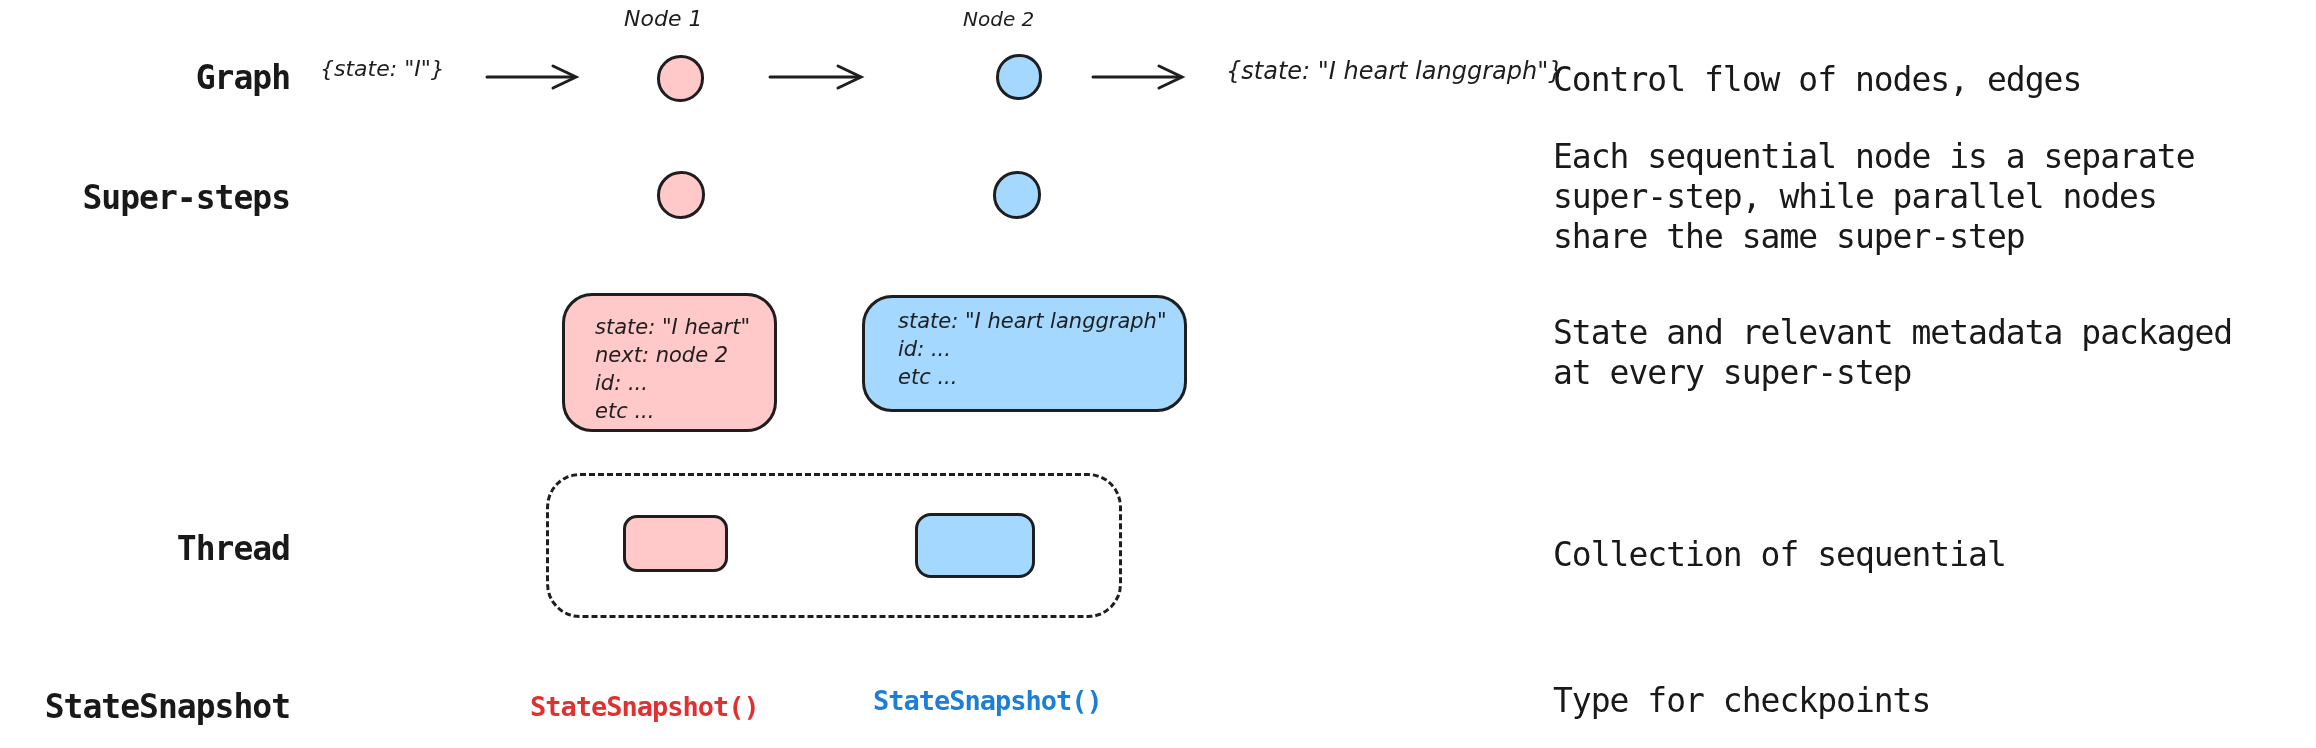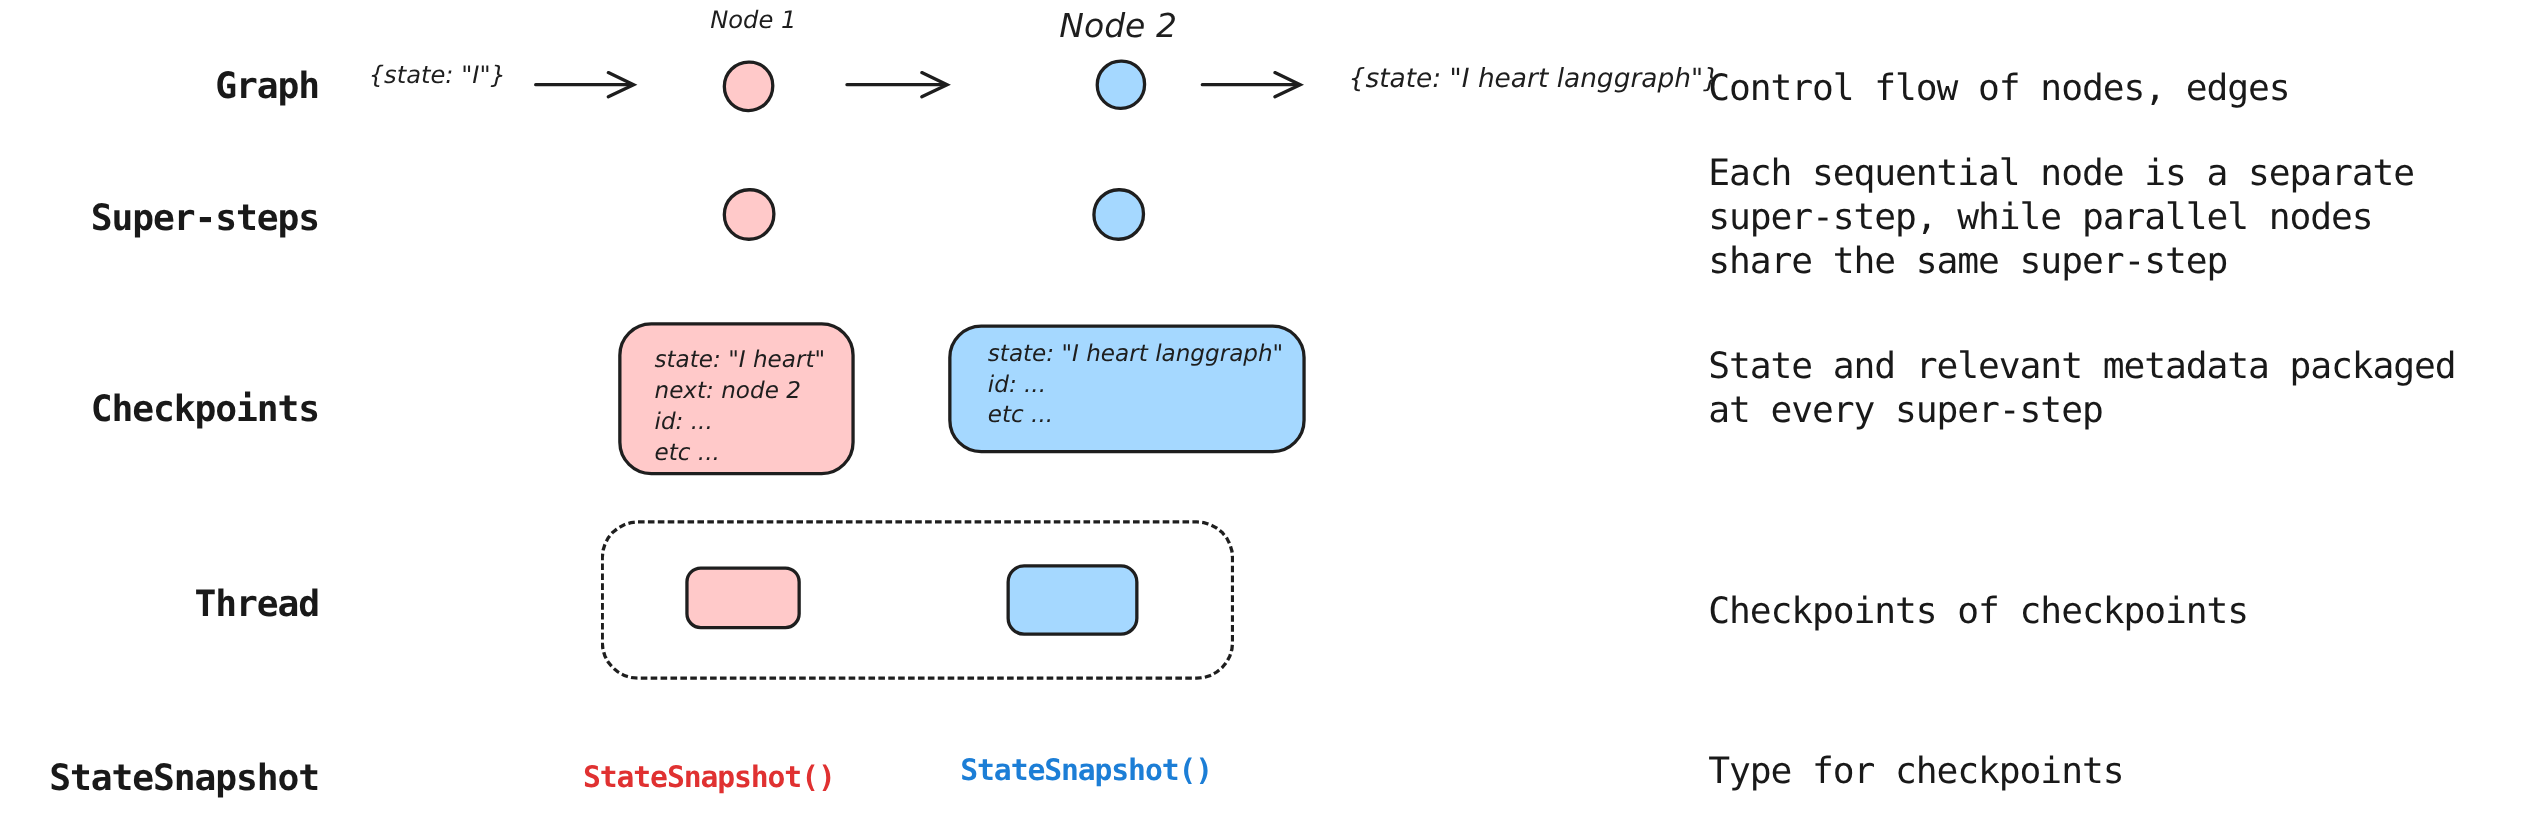--- a/index.html
+++ b/index.html
@@ -74,49 +74,48 @@
     text-align: left;
     font-size: 27px;
     font-weight: 600;
     letter-spacing: -1px;
     white-space: nowrap;
   }
   .snapshot-red { color: var(--snapshot-red, #e03131); }
   .snapshot-blue { color: var(--snapshot-blue, #1c7ed6); }
 
   .arrow-svg { display: block; }
-  .center-text { text-align: right; }
+  .center-text { text-align: left; }
 </style>
 </head>
 <body>
 
 <div class="canvas">
 
   <div class="abs row-label" style="top:58px">Graph</div>
   <div class="abs row-label" style="top:178px">Super-steps</div>
-  <div class="abs row-label" style="top:352px">Checkpoints</div>
   <div class="abs row-label" style="top:529px">Thread</div>
   <div class="abs row-label" style="top:687px">StateSnapshot</div>
 
   <div class="abs hand center-text" style="left:320px; top:56px; width:140px; font-size:22px">{state: "I"}</div>
 
   <svg class="abs arrow-svg" style="left:485px; top:63px" width="100" height="28" viewBox="0 0 100 28">
     <line x1="2" y1="14" x2="89" y2="14" stroke="#1e1e1e" stroke-width="3" stroke-linecap="round"></line>
     <path d="M68 3 L91 14 L68 25" fill="none" stroke="#1e1e1e" stroke-width="3" stroke-linecap="round"></path>
   </svg>
 
   <div class="abs hand center-text" style="left:624px; top:6px; width:100px; font-size:22px">Node 1</div>
   <div class="abs node-circle pink-fill" style="left:657px; top:55px; width:47px; height:47px"></div>
 
   <svg class="abs arrow-svg" style="left:768px; top:63px" width="102" height="28" viewBox="0 0 102 28">
     <line x1="2" y1="14" x2="91" y2="14" stroke="#1e1e1e" stroke-width="3" stroke-linecap="round"></line>
     <path d="M70 3 L93 14 L70 25" fill="none" stroke="#1e1e1e" stroke-width="3" stroke-linecap="round"></path>
   </svg>
 
-  <div class="abs hand center-text" style="left:963px; top:7px; width:100px; font-size:30px">Node 2</div>
+  <div class="abs hand center-text" style="left:963px; top:7px; width:100px; font-size:20px">Node 2</div>
   <div class="abs node-circle blue-fill" style="left:996px; top:54px; width:46px; height:46px"></div>
 
   <svg class="abs arrow-svg" style="left:1091px; top:63px" width="100" height="28" viewBox="0 0 100 28">
     <line x1="2" y1="14" x2="89" y2="14" stroke="#1e1e1e" stroke-width="3" stroke-linecap="round"></line>
     <path d="M68 3 L91 14 L68 25" fill="none" stroke="#1e1e1e" stroke-width="3" stroke-linecap="round"></path>
   </svg>
 
   <div class="abs hand center-text" style="left:1226px; top:57px; width:300px; font-size:24px">{state: "I heart langgraph"}</div>
 
   <div class="abs desc" style="top:60px">Control flow of nodes, edges</div>
@@ -141,20 +140,20 @@
     <div class="line">etc ...</div>
   </div>
 
   <div class="abs desc" style="top:313px">State and relevant metadata packaged
 at every super-step</div>
 
   <div class="abs thread-box" style="left:546px; top:473px; width:576px; height:145px"></div>
   <div class="abs mini-box pink-fill" style="left:623px; top:515px; width:105px; height:57px; border-radius:14px"></div>
   <div class="abs mini-box blue-fill" style="left:915px; top:513px; width:120px; height:65px; border-radius:16px"></div>
 
-  <div class="abs desc" style="top:535px">Checkpoints of checkpoints</div>
+  <div class="abs desc" style="top:535px">Collection of sequential</div>
 
   <div class="abs snapshot-call snapshot-red" style="left:530px; top:691px">StateSnapshot()</div>
   <div class="abs snapshot-call snapshot-blue" style="left:873px; top:685px">StateSnapshot()</div>
 
   <div class="abs desc" style="top:681px">Type for checkpoints</div>
 
 </div>
 
 </body></html>

